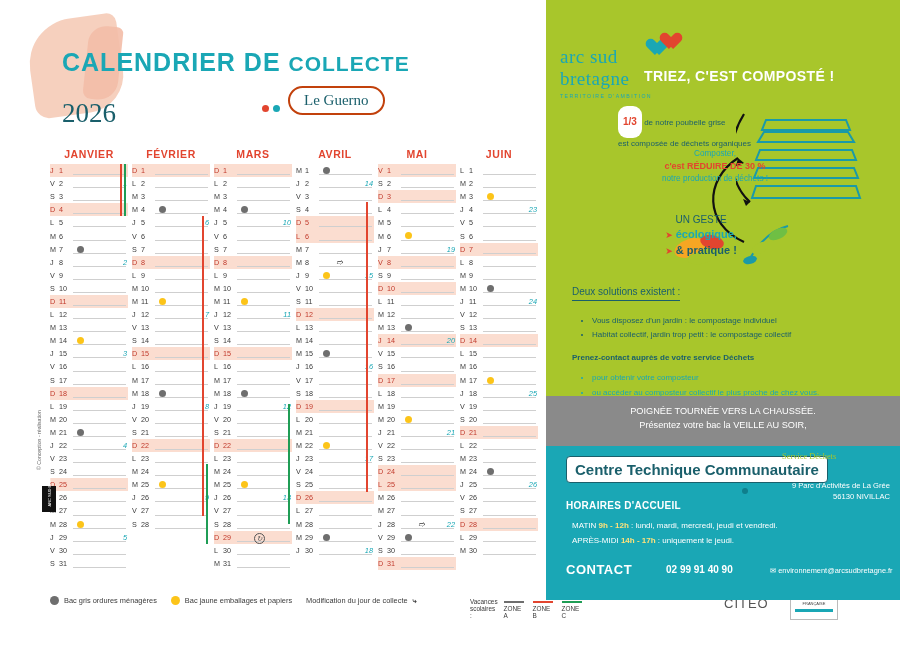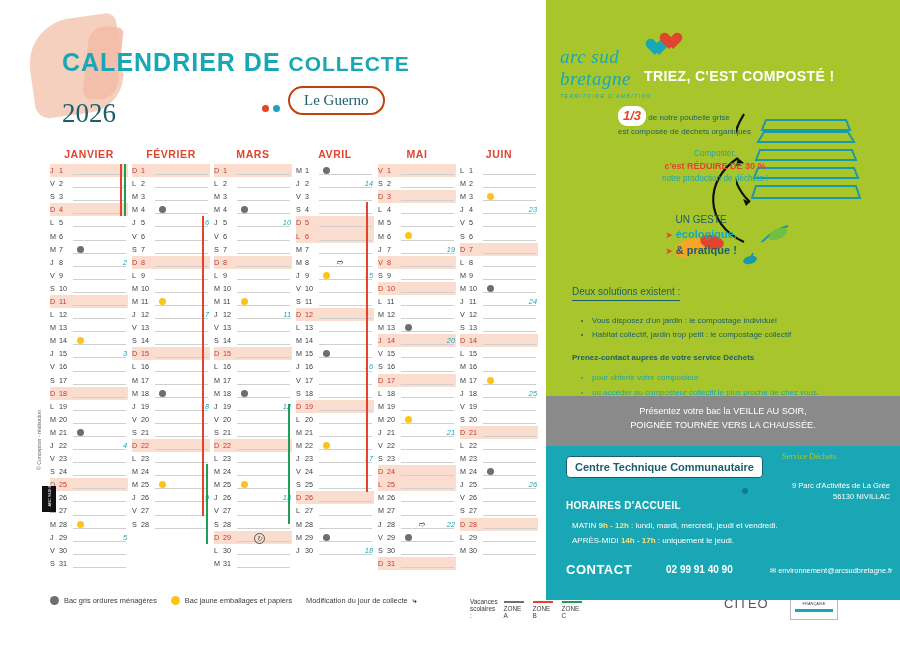--- a/index.html
+++ b/index.html
@@ -36,49 +36,49 @@
   .circ{position:absolute;left:40px;top:2px;width:9px;height:9px;border:.8px solid #555;border-radius:50%;font-size:7px;text-align:center;line-height:9px;color:#555;}
   .vbar{position:absolute;width:2.2px;}
   .vb-red{background:#e2452f;}
   .vb-green{background:#1f9d55;}
 
   
   .right{position:absolute;left:546px;top:0;width:354px;height:654px;}
   .greenpanel{position:absolute;left:0;top:0;width:354px;height:444px;background:#a8c62b;}
   .greypanel{position:absolute;left:0;top:396px;width:354px;height:50px;background:#8a8a8a;}
   .bluepanel{position:absolute;left:0;top:446px;width:354px;height:154px;background:#1aa7b5;}
-  .logo{position:absolute;left:14px;top:46px;color:#1a6d78;font-style:italic;}
+  .logo{position:absolute;left:14px;top:46px;color:#1a6d78;}
   .logo .ls1{font-size:19px;font-family:"Liberation Serif",serif;color:#1aa7b5;letter-spacing:.5px;}
   .logo .ls2{font-size:19px;font-family:"Liberation Serif",serif;color:#1aa7b5;letter-spacing:.5px;}
   .logo .ls3{font-size:5.2px;color:#1aa7b5;letter-spacing:1.4px;margin-top:3px;}
   .hearts{position:absolute;left:96px;top:26px;}
   .heart{position:absolute;width:20px;height:20px;}
   .heart:before,.heart:after{content:"";position:absolute;width:10px;height:16px;border-radius:10px 10px 0 0;}
   .heart.red:before,.heart.red:after{background:#e2452f;}
   .heart.blue:before,.heart.blue:after{background:#1aa7b5;}
   .heart:before{left:10px;transform:rotate(45deg);transform-origin:0 100%;}
   .heart:after{left:10px;transform:rotate(-45deg);transform-origin:100% 100%;}
   .triez{position:absolute;left:98px;top:68px;color:#ffffff;font-size:14px;font-weight:bold;letter-spacing:.4px;}
   .third{position:absolute;left:72px;top:106px;width:250px;color:#1a5f6b;font-size:8px;line-height:12px;}
-  .fracbox{display:inline-block;background:#fff;color:#e2452f;border-radius:9px;padding:4px 5px;font-size:13px;font-weight:bold;font-style:italic;}
+  .fracbox{display:inline-block;background:#fff;color:#e2452f;border-radius:9px;padding:10px 5px;font-size:10px;font-weight:bold;}
   .composter{position:absolute;left:62px;top:148px;width:214px;text-align:center;color:#1aa7b5;font-size:8.2px;line-height:12px;}
   .composter .big{color:#e2452f;font-weight:bold;font-size:9px;}
   .geste{position:absolute;left:70px;top:212px;width:170px;text-align:center;color:#1a5f6b;font-size:10px;line-height:15px;}
   .geste .g1{color:#1aa7b5;font-weight:bold;font-size:11px;}
   .geste .g2{color:#e2452f;font-weight:bold;font-size:11px;}
   .geste .g3{color:#1a5f6b;font-weight:bold;font-size:11px;}
   .garrow{color:#e2452f;font-size:9px;margin-right:3px;}
   .solutions{position:absolute;left:26px;top:286px;width:310px;color:#1a5f6b;font-size:8px;line-height:12.5px;}
   .solutions .sh{font-size:10px;color:#1a5f6b;border-bottom:1px solid #1a5f6b;display:inline-block;padding-bottom:1px;margin-bottom:6px;}
   .solutions ul{margin:8px;padding-left:12px;}
   .solutions li{margin-bottom:2px;}
   .solutions .blue{color:#1aa7b5;}
   .bacnote{position:absolute;left:0;top:404px;width:354px;text-align:center;color:#fff;font-size:9.2px;line-height:14px;}
 
-  .ctc{position:absolute;left:20px;top:456px;background:#fff;border:1.6px solid #1a5f6b;border-radius:4px;padding:4px 8px;color:#1a5f6b;font-size:11px;font-weight:bold;}
+  .ctc{position:absolute;left:20px;top:456px;background:#fff;border:1.6px solid #1a5f6b;border-radius:4px;padding:4px 8px;color:#1a5f6b;font-size:15px;font-weight:bold;}
   .svcd{position:absolute;left:236px;top:452px;color:#a8c62b;font-size:8.4px;font-family:"Liberation Serif",serif;}
   .addr{position:absolute;left:210px;top:480px;width:134px;text-align:right;color:#fff;font-size:7.6px;line-height:11px;}
   .bluedot{position:absolute;left:196px;top:488px;width:6px;height:6px;border-radius:50%;background:#0f7f8c;}
   .hor{position:absolute;left:20px;top:500px;color:#fff;font-size:10px;font-weight:bold;letter-spacing:.3px;}
   .hline{position:absolute;left:26px;top:518px;width:300px;color:#fff;font-size:8px;line-height:15px;}
   .hline .lbl{font-weight:normal;}
   .hline .hr{color:#ffe27a;font-weight:bold;}
   .contact{position:absolute;left:20px;top:562px;color:#fff;font-size:13px;font-weight:bold;letter-spacing:.5px;}
   .phone{position:absolute;left:120px;top:564px;color:#fff;font-size:10px;font-weight:bold;}
   .mail{position:absolute;left:224px;top:566px;color:#fff;font-size:7.4px;}
@@ -1223,22 +1223,22 @@
       </ul>
       <div style="margin-top:10px;font-weight:bold;">Prenez-contact auprès de votre service Déchets</div>
       <ul>
         <li class="blue">pour obtenir votre composteur</li>
         <li class="blue">ou accéder au composteur collectif le plus proche de chez vous.</li>
       </ul>
     </div>
 
     <div class="greypanel"></div>
     <div class="bacnote">
+      <div>POIGNÉE TOURNÉE VERS LA CHAUSSÉE.</div>
       <div>Présentez votre bac la VEILLE AU SOIR,</div>
-      <div>POIGNÉE TOURNÉE VERS LA CHAUSSÉE.</div>
     </div>
 
     <div class="bluepanel"></div>
     <div class="ctc">Centre Technique Communautaire</div>
     <div class="svcd">Service Déchets</div>
     <div class="bluedot"></div>
     <div class="addr">
       <div>9 Parc d'Activités de La Grée</div>
       <div>56130 NIVILLAC</div>
     </div>

